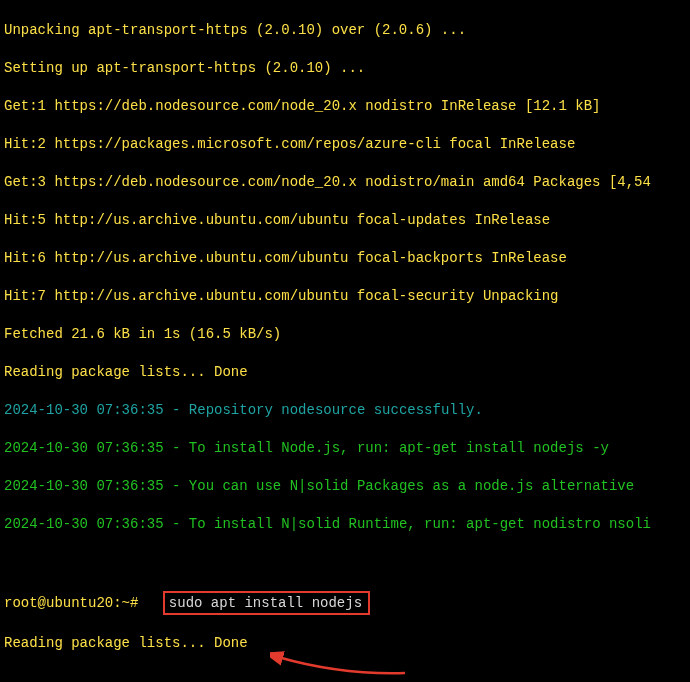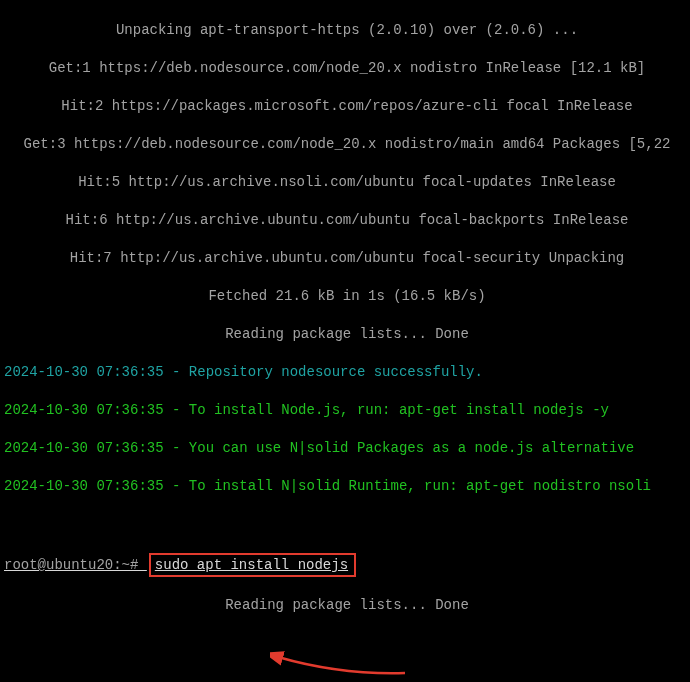--- a/index.html
+++ b/index.html
@@ -12,47 +12,48 @@
   }
   .term {
     font-family: "Consolas", "Menlo", "Courier New", monospace;
     font-size: 14px;
     line-height: 19px;
     color: #d8d8d8;
     white-space: pre;
     padding: 2px 0 0 4px;
     position: relative;
   }
-  .white { color: #a3a3a3; text-align: center; }
+  .white { color: #fde047; }
   .teal  { color: #1fa3a3; }
   .green { color: #21c121; }
   .row   { display: block; }
-  .prompt-row { position: relative; height: 24px; line-height: 24px; display:flex; align-items:center;text-decoration:underline; }
+  .prompt-row { position: relative; height: 24px; line-height: 24px; display:flex; align-items:center; }
   .hl-box {
     border: 2px solid #e23b2e;
     padding: 1px 6px 1px 4px;
-    margin-left: 2px;
+    margin-left: 16px;
     color: #d8d8d8;
     display: inline-block;
     line-height: 18px;
   }
   svg.arrow {
     position: absolute;
     pointer-events: none;
   }
 </style>
 </head>
 <body>
 
 <div class="term">
 <span class="row white">Unpacking apt-transport-https (2.0.10) over (2.0.6) ...</span>
+<span class="row white">Setting up apt-transport-https (2.0.10) ...</span>
 <span class="row white">Get:1 https://deb.nodesource.com/node_20.x nodistro InRelease [12.1 kB]</span>
 <span class="row white">Hit:2 https://packages.microsoft.com/repos/azure-cli focal InRelease</span>
-<span class="row white">Get:3 https://deb.nodesource.com/node_20.x nodistro/main amd64 Packages [5,22</span>
-<span class="row white">Hit:5 http://us.archive.nsoli.com/ubuntu focal-updates InRelease</span>
+<span class="row white">Get:3 https://deb.nodesource.com/node_20.x nodistro/main amd64 Packages [4,54</span>
+<span class="row white">Hit:5 http://us.archive.ubuntu.com/ubuntu focal-updates InRelease</span>
 <span class="row white">Hit:6 http://us.archive.ubuntu.com/ubuntu focal-backports InRelease</span>
 <span class="row white">Hit:7 http://us.archive.ubuntu.com/ubuntu focal-security Unpacking</span>
 <span class="row white">Fetched 21.6 kB in 1s (16.5 kB/s)</span>
 <span class="row white">Reading package lists... Done</span>
 <span class="row"><span class="teal">2024-10-30 07:36:35</span><span class="teal"> - </span><span class="teal">Repository nodesource successfully.</span></span>
 <span class="row"><span class="green">2024-10-30 07:36:35</span><span class="green"> - </span><span class="green">To install Node.js, run: apt-get install nodejs -y</span></span>
 <span class="row"><span class="green">2024-10-30 07:36:35</span><span class="green"> - </span><span class="green">You can use N|solid Packages as a node.js alternative</span></span>
 <span class="row"><span class="green">2024-10-30 07:36:35</span><span class="green"> - </span><span class="green">To install N|solid Runtime, run: apt-get nodistro nsoli</span></span>
 <span class="row"> </span>
 <span class="prompt-row"><span class="white">root@ubuntu20:~# </span><span class="hl-box">sudo apt install nodejs</span></span>

